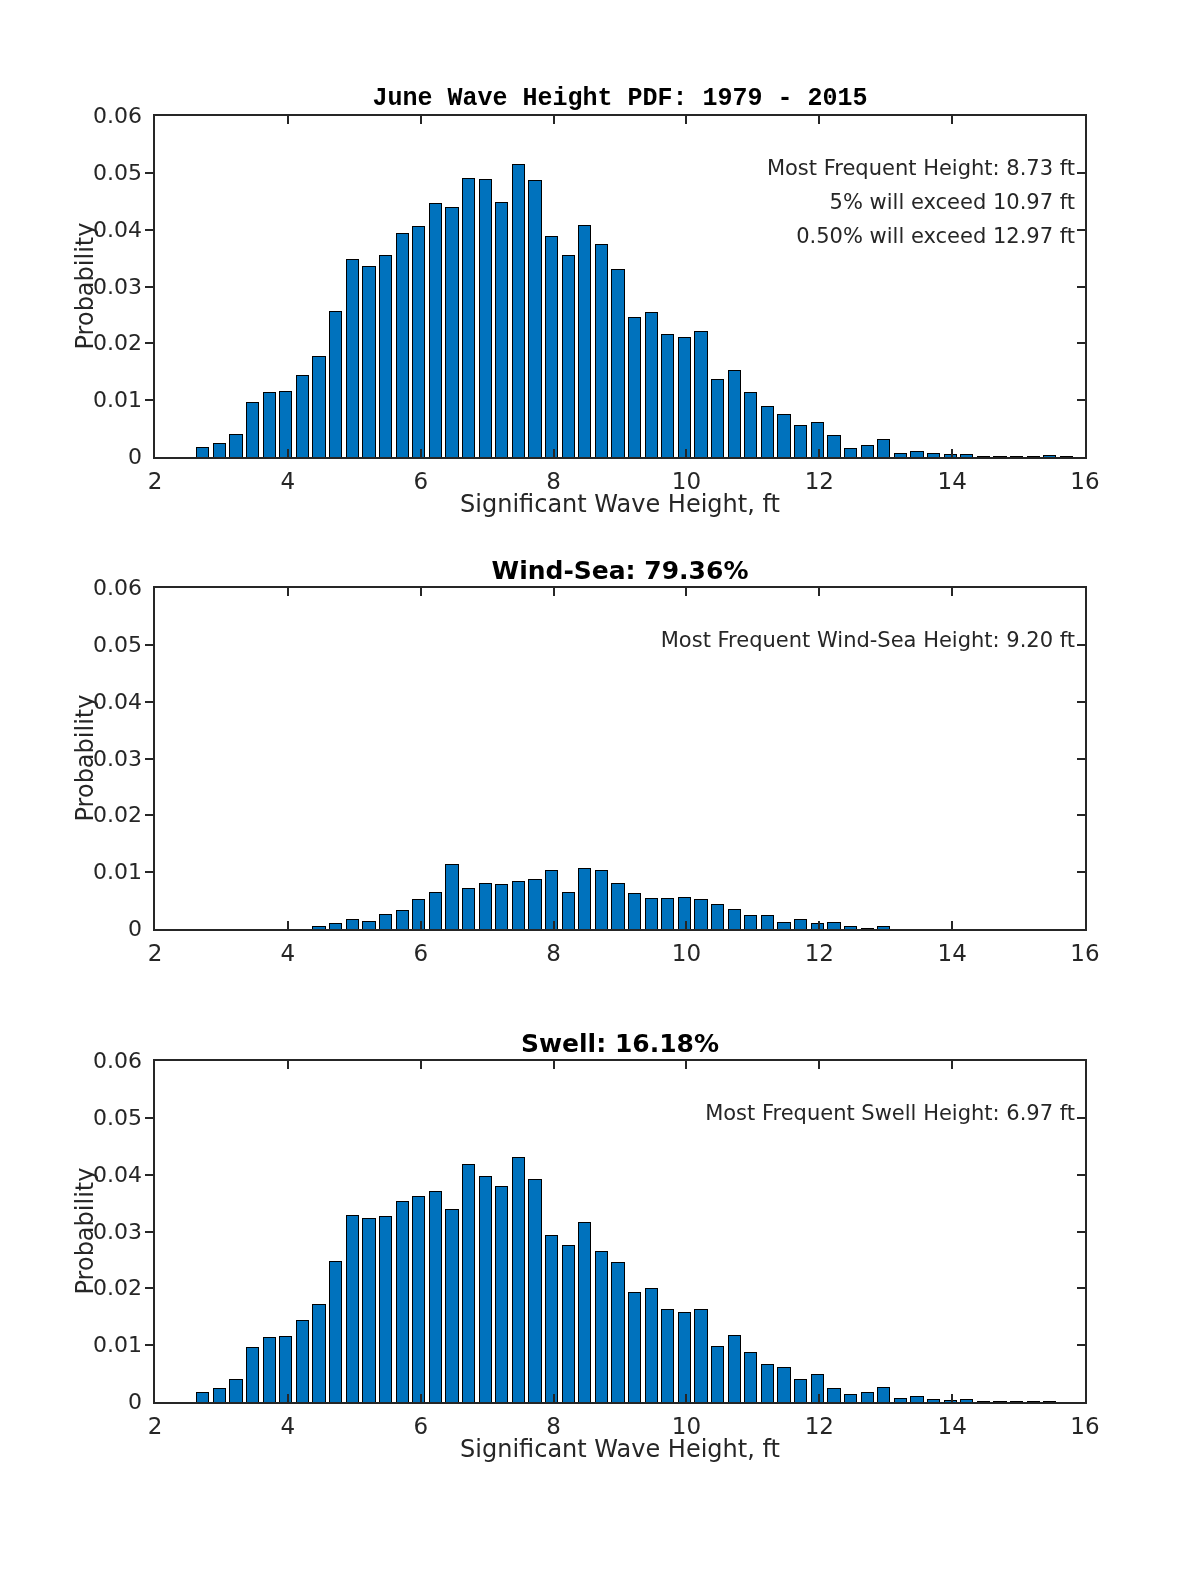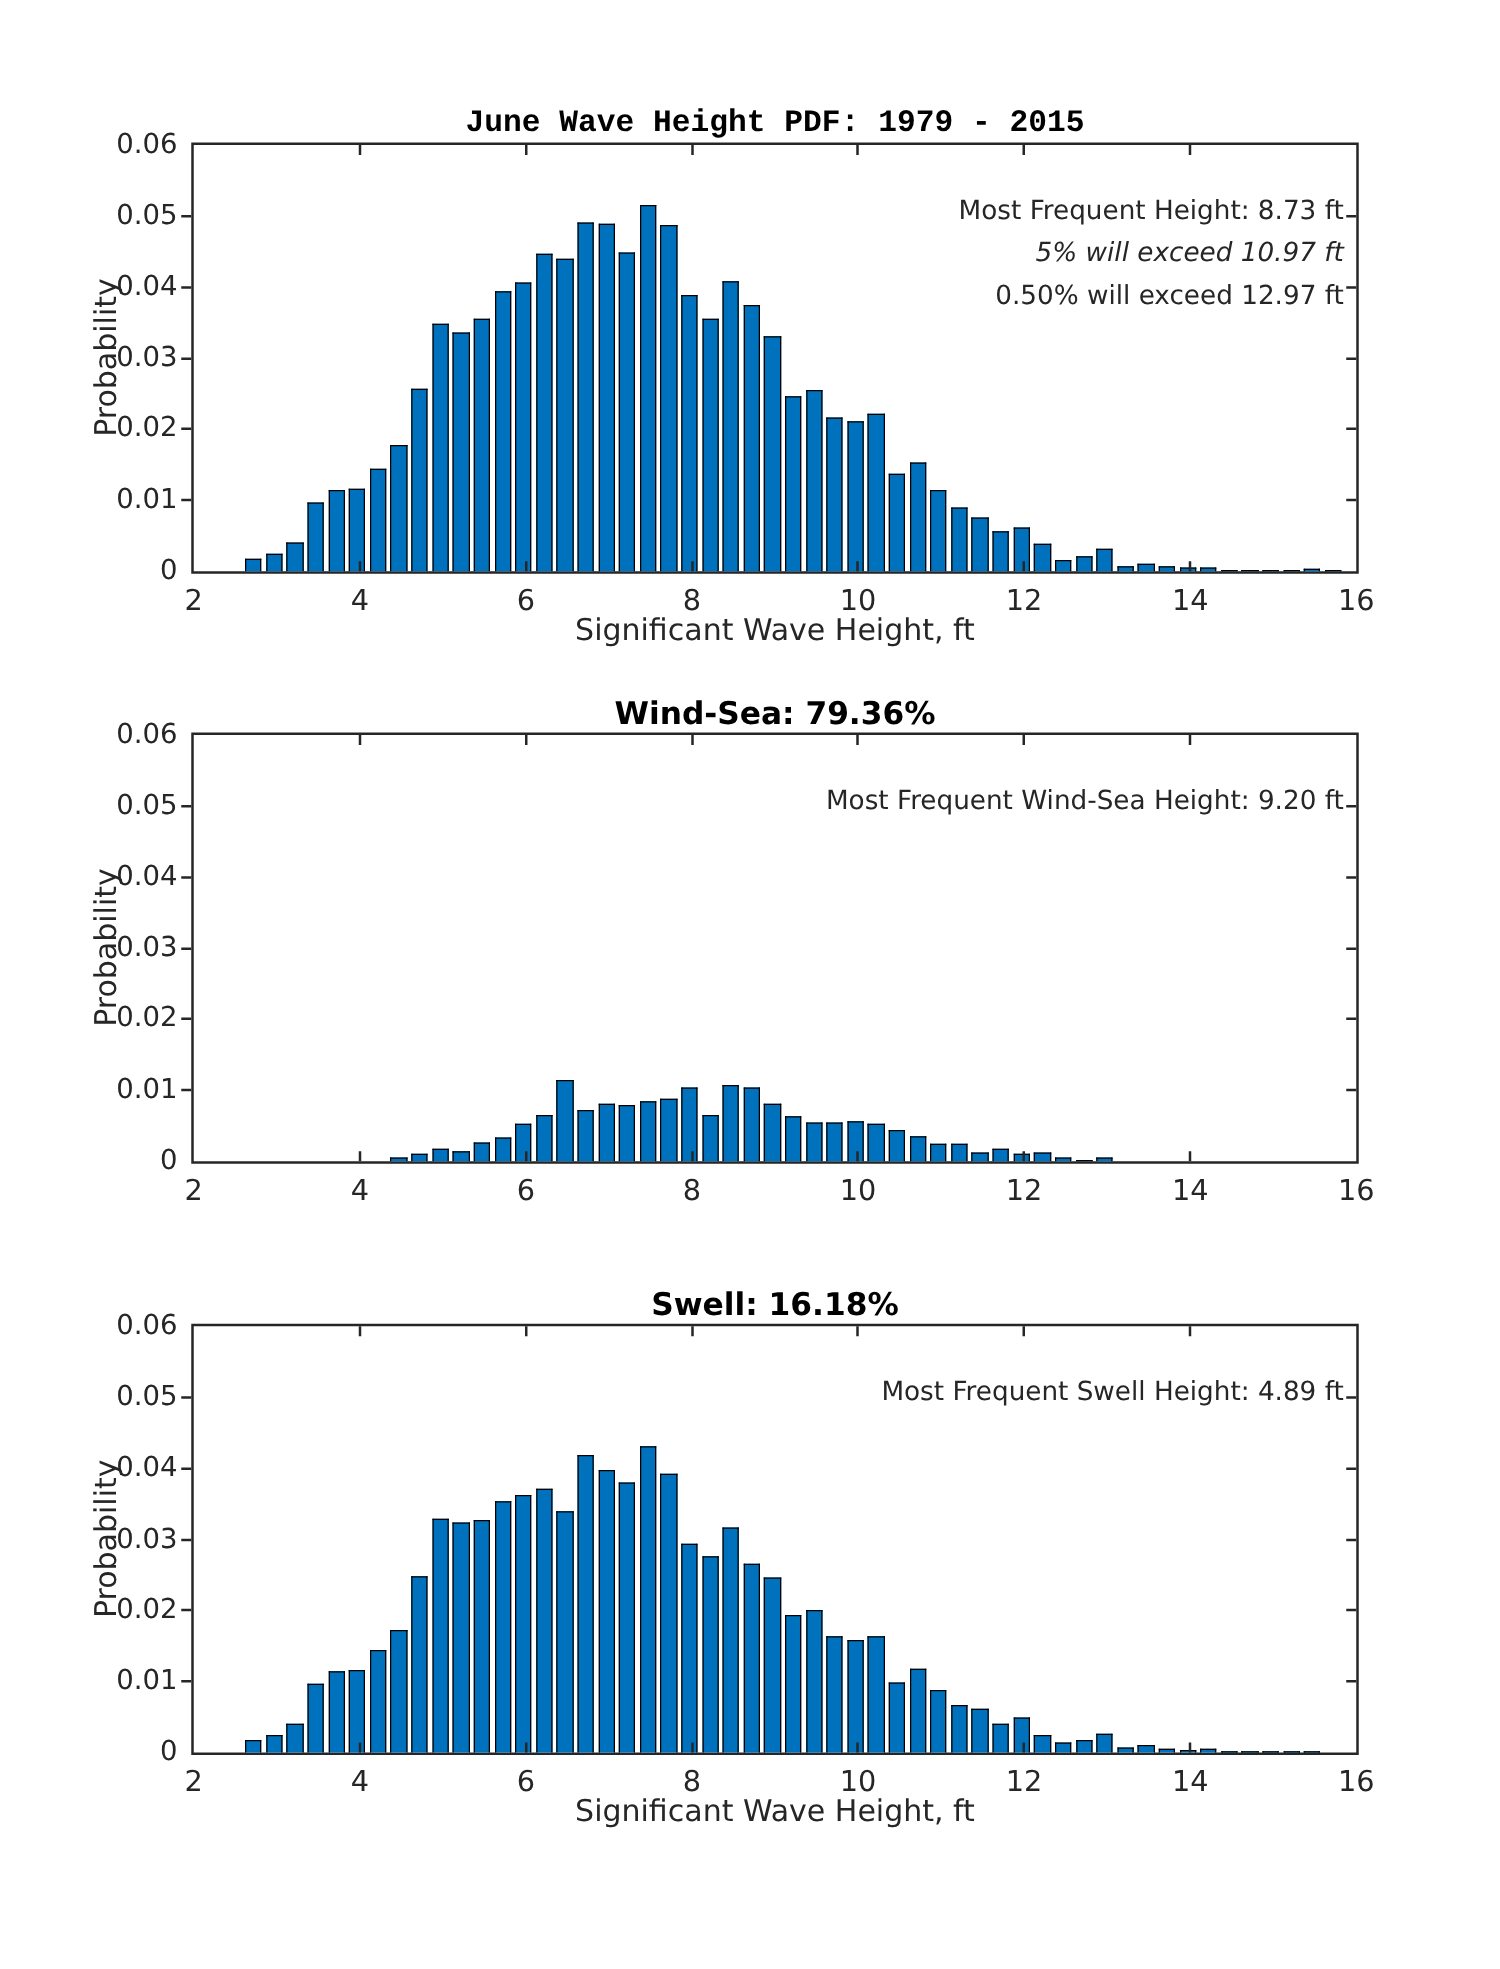--- a/index.html
+++ b/index.html
@@ -114,21 +114,21 @@
       <div class="tick" style="position: absolute; left: 1077px; top: 285.5px; width: 8px; height: 2px; background: rgb(38, 38, 38);"></div>
       <div class="ytick" style="top: 273.5px;">0.03</div>
       <div class="tick" style="position: absolute; left: 145px; top: 228.667px; width: 8px; height: 2px; background: rgb(38, 38, 38);"></div>
       <div class="tick" style="position: absolute; left: 1077px; top: 228.667px; width: 8px; height: 2px; background: rgb(38, 38, 38);"></div>
       <div class="ytick" style="top: 216.667px;">0.04</div>
       <div class="tick" style="position: absolute; left: 145px; top: 171.833px; width: 8px; height: 2px; background: rgb(38, 38, 38);"></div>
       <div class="tick" style="position: absolute; left: 1077px; top: 171.833px; width: 8px; height: 2px; background: rgb(38, 38, 38);"></div>
       <div class="ytick" style="top: 159.833px;">0.05</div>
       <div class="ytick" style="top: 103px;">0.06</div>
       <div class="anno" style="top: 156px;">Most Frequent Height: 8.73 ft</div>
-      <div class="anno" style="top: 190px; font-style: italic;">5% will exceed 10.97 ft</div>
+      <div class="anno" style="top: 190px;">5% will exceed 10.97 ft</div>
       <div class="anno" style="top: 224px;">0.50% will exceed 12.97 ft</div>
     </div>
 
   <div class="title t1">Wind-Sea: 79.36%</div>
   <div class="plot-border pb1"></div>
   <div class="ylabel yl1">Probability</div>
   <div class="layer" id="layer-1">
       <div class="bar" style="position: absolute; left: 312.4px; top: 925.6px; width: 13.3px; height: 3.4px; background: rgb(0, 114, 189); border-color: rgb(0, 0, 0);"></div>
       <div class="bar" style="position: absolute; left: 329px; top: 923.3px; width: 13.3px; height: 5.7px; background: rgb(0, 114, 189); border-color: rgb(0, 0, 0);"></div>
       <div class="bar" style="position: absolute; left: 345.6px; top: 918.8px; width: 13.3px; height: 10.2px; background: rgb(0, 114, 189); border-color: rgb(0, 0, 0);"></div>
@@ -291,16 +291,16 @@
       <div class="tick" style="position: absolute; left: 145px; top: 1230.5px; width: 8px; height: 2px; background: rgb(38, 38, 38);"></div>
       <div class="tick" style="position: absolute; left: 1077px; top: 1230.5px; width: 8px; height: 2px; background: rgb(38, 38, 38);"></div>
       <div class="ytick" style="top: 1218.5px;">0.03</div>
       <div class="tick" style="position: absolute; left: 145px; top: 1173.67px; width: 8px; height: 2px; background: rgb(38, 38, 38);"></div>
       <div class="tick" style="position: absolute; left: 1077px; top: 1173.67px; width: 8px; height: 2px; background: rgb(38, 38, 38);"></div>
       <div class="ytick" style="top: 1161.67px;">0.04</div>
       <div class="tick" style="position: absolute; left: 145px; top: 1116.83px; width: 8px; height: 2px; background: rgb(38, 38, 38);"></div>
       <div class="tick" style="position: absolute; left: 1077px; top: 1116.83px; width: 8px; height: 2px; background: rgb(38, 38, 38);"></div>
       <div class="ytick" style="top: 1104.83px;">0.05</div>
       <div class="ytick" style="top: 1048px;">0.06</div>
-      <div class="anno" style="top: 1101px;">Most Frequent Swell Height: 4.89 ft</div>
+      <div class="anno" style="top: 1101px;">Most Frequent Swell Height: 6.97 ft</div>
     </div>
 
 </div>
 
 </body></html>

